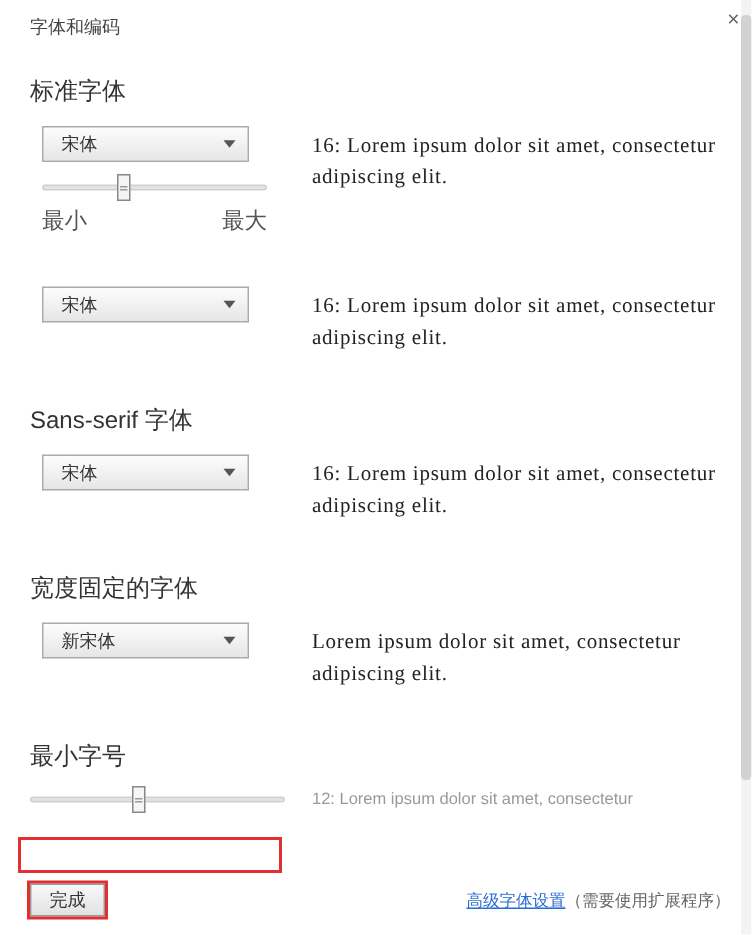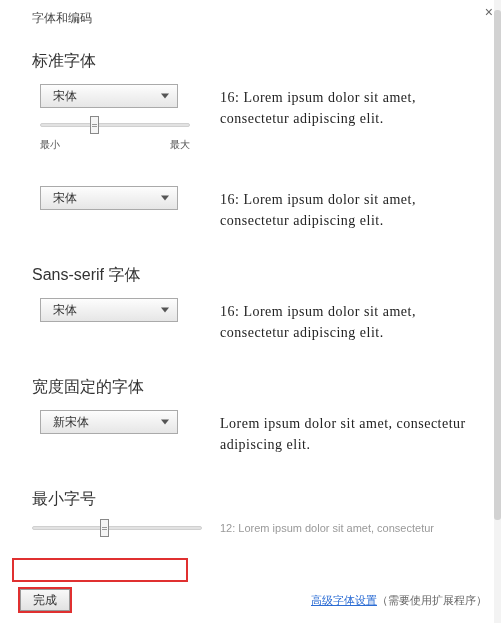--- a/index.html
+++ b/index.html
@@ -7,21 +7,21 @@
     width: 501px;
     height: 623px;
     background: #fff;
     font-family: "Microsoft YaHei", Arial, sans-serif;
     font-size: 12px;
     color: #333;
     position: relative;
     overflow: hidden;
   }
   .page {
-    padding: 10px 14px 0 32px;
+    padding: 10px 14px 0 20px;
   }
   .close {
     position: absolute;
     top: 4px;
     right: 8px;
     font-size: 14px;
     color: #666;
     cursor: pointer;
   }
   .title {
@@ -108,21 +108,21 @@
   }
   .slider-thumb::before, .slider-thumb::after {
     content: "";
     width: 5px;
     height: 1px;
     background: #999;
   }
   .slider-labels {
     display: flex;
     justify-content: space-between;
-    font-size: 10px;
+    font-size: 15px;
     color: #555;
     margin-top: 8px;
   }
   .preview {
     font-family: "SimSun", serif;
     font-size: 14px;
     color: #222;
     line-height: 1.5;
     letter-spacing: 0.5px;
   }

